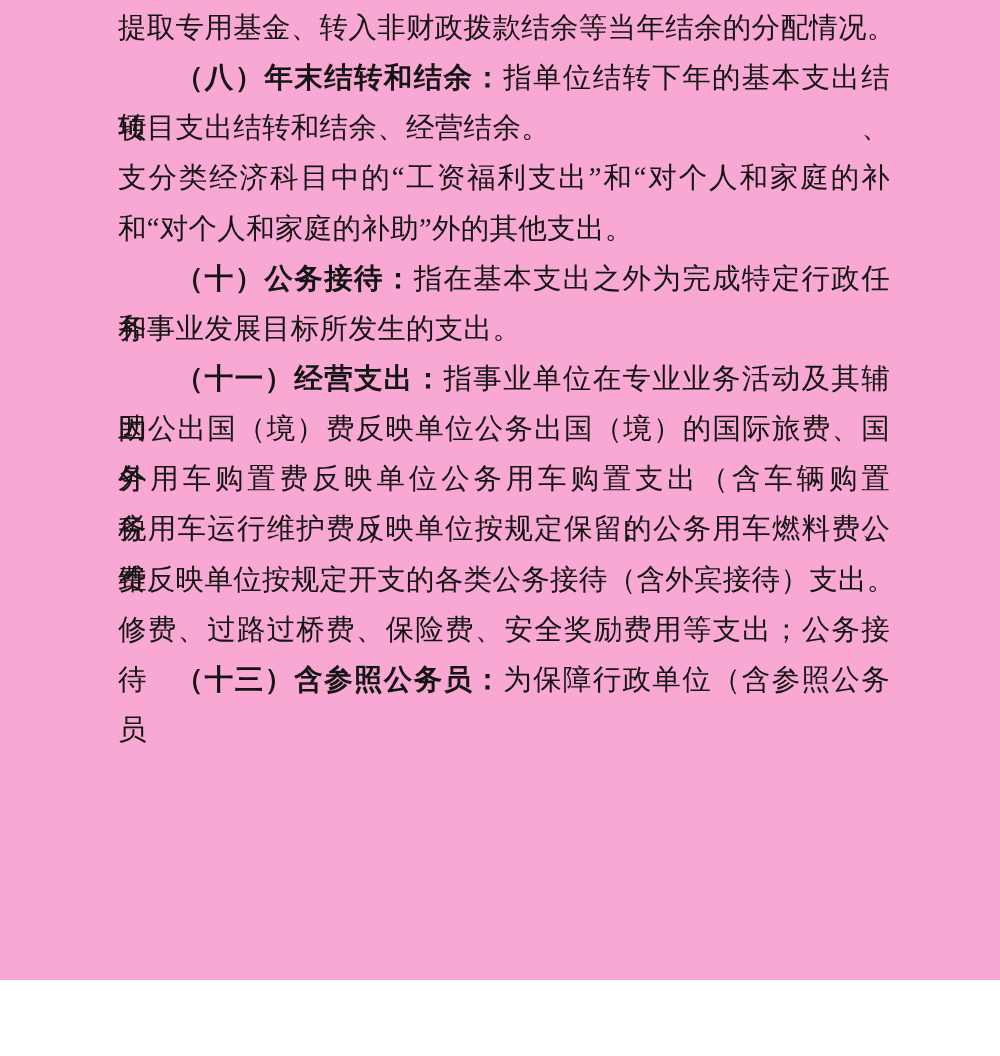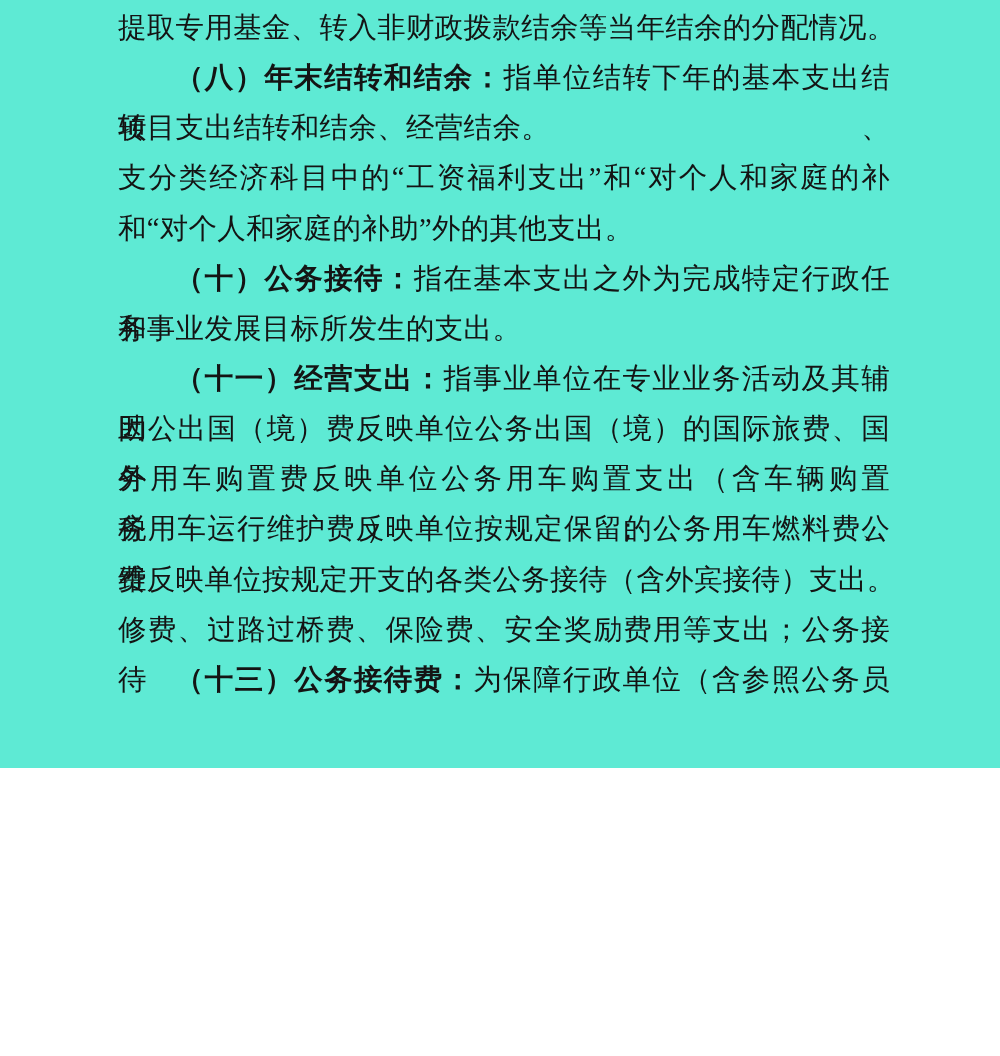--- a/index.html
+++ b/index.html
@@ -3,22 +3,22 @@
 <meta charset="utf-8">
 <style>
   html, body {
     margin: 0;
     padding: 0;
     background: #ffffff;
   }
   .page {
     position: relative;
     width: 1000px;
-    height: 768px;
-    background: #5eead4;
+    height: 980px;
+    background: #f9a8d4;
     overflow: hidden;
   }
   .text-block {
     position: absolute;
     left: 118px;
     top: 3px;
     width: 772px;
     font-family: "Liberation Serif", "DejaVu Serif", serif;
     font-size: 28.5px;
     color: #141414;
@@ -52,15 +52,15 @@
       <div class="line justify"><span class="seg">支分类经济科目中的“工资福利支出”和“对个人和家庭的补</span></div>
       <div class="line"><span class="seg">和“对个人和家庭的补助”外的其他支出。</span></div>
       <div class="line justify indent"><span class="seg b">（十）公务接待：</span><span class="seg">指在基本支出之外为完成特定行政任务</span></div>
       <div class="line"><span class="seg">和事业发展目标所发生的支出。</span></div>
       <div class="line justify indent"><span class="seg b">（十一）经营支出：</span><span class="seg">指事业单位在专业业务活动及其辅助</span></div>
       <div class="line justify"><span class="seg">因公出国（境）费反映单位公务出国（境）的国际旅费、国外</span></div>
       <div class="line justify"><span class="seg">务用车购置费反映单位公务用车购置支出（含车辆购置税）；公</span></div>
       <div class="line justify"><span class="seg">务用车运行维护费反映单位按规定保留的公务用车燃料费、维</span></div>
       <div class="line"><span class="seg">费反映单位按规定开支的各类公务接待（含外宾接待）支出。</span></div>
       <div class="line justify"><span class="seg">修费、过路过桥费、保险费、安全奖励费用等支出；公务接待</span></div>
-      <div class="line justify indent"><span class="seg b">（十三）公务接待费：</span><span class="seg">为保障行政单位（含参照公务员</span></div>
+      <div class="line justify indent"><span class="seg b">（十三）含参照公务员：</span><span class="seg">为保障行政单位（含参照公务员</span></div>
     </div>
 </div>
 
 </body></html>

